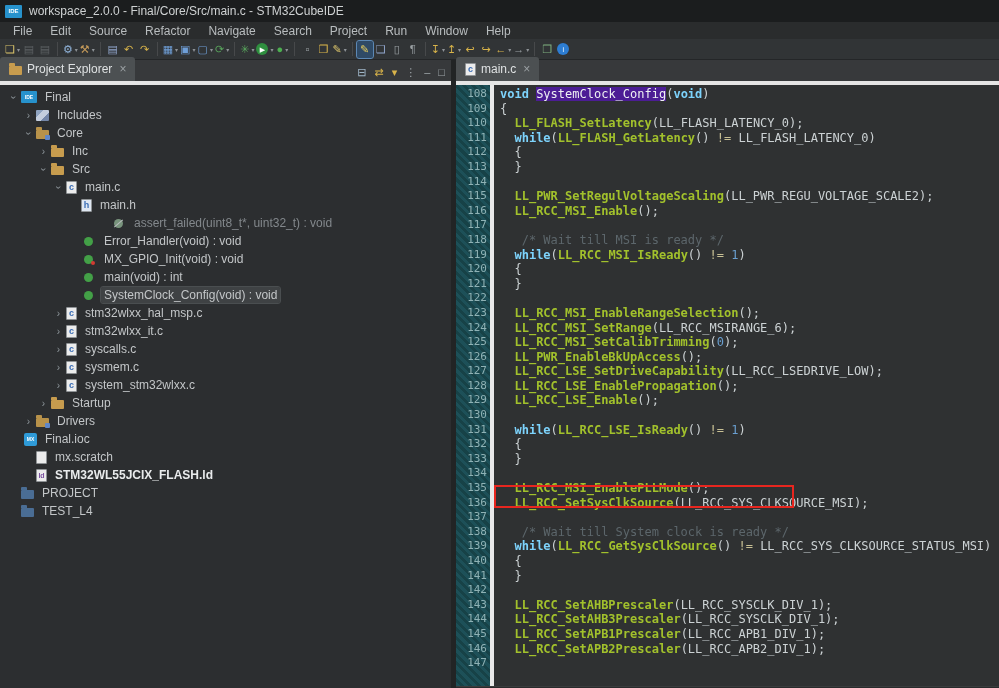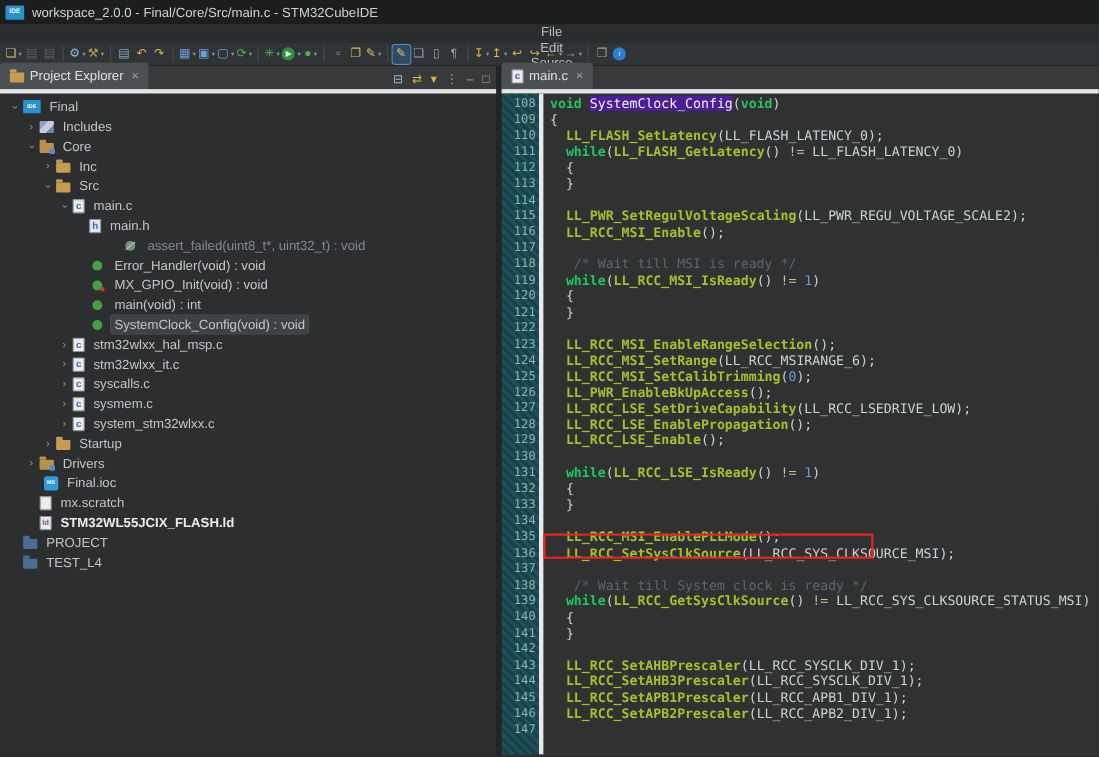--- a/index.html
+++ b/index.html
@@ -7,21 +7,21 @@
   #app { position:relative; width:999px; height:688px; background:#2b2d2e; overflow:hidden;
          color:#c6c9cb; font-size:12px; }
 
   
   .titlebar { height:22px; background:#1b1d1e; display:flex; align-items:center; gap:7px;
               padding-left:5px; color:#cfd2d3; }
   .ide-badge { width:17px; height:13px; background:#2792cc; color:#fff; font-size:6px; font-weight:bold;
                display:flex; align-items:center; justify-content:center; border-radius:1px; }
 
   
-  .menubar { height:17px; background:#2a2c2d; display:flex; align-items:center; padding-left:4px;flex-direction:column; }
+  .menubar { height:17px; background:#2a2c2d; display:flex; align-items:center; padding-left:4px; }
   .menu-item { padding:0 9px; color:#b9bdbf; cursor:default; }
 
   
   .toolbar { height:21px; background:#313436; border-bottom:1px solid #242628;
              display:flex; align-items:center; padding:0 4px; }
   .tb-item { height:17px; min-width:16px; display:flex; align-items:center; justify-content:center;
              border-radius:2px; padding:0 1px; }
   .tb-glyph { font-size:11px; line-height:15px; }
   .tb-circle { width:12px; height:12px; border-radius:50%; font-size:7px; display:flex;
                align-items:center; justify-content:center; }
@@ -84,21 +84,21 @@
 
   
   .editor { flex:1; display:flex; flex-direction:column; background:#2f3132; }
   .code-wrap { flex:1; display:flex; position:relative; overflow:hidden; }
   .gutter { width:34px; flex:none; padding:2px 3px 0 0; text-align:right;
       font-family:"DejaVu Sans Mono", monospace; font-size:11px; line-height:14.6px; color:#8fb2b5;
       background:repeating-linear-gradient(45deg,#1d5058 0 3px,#174247 3px 6px); }
   .rangebar { width:4px; flex:none; background:#e9e9e9; }
   .code { flex:1; padding:2px 0 0 6px; font-family:"DejaVu Sans Mono", monospace; font-size:12px; }
   .cl { height:14.6px; line-height:14.6px; white-space:pre; }
-  .kw  { color:#22c55e; font-weight:bold; }
+  .kw  { color:#7dd3fc; font-weight:bold; }
   .fn  { color:#a2c12c; font-weight:bold; }
   .pl  { color:#ccd2d4; }
   .cmt { color:#5c666b; }
   .num { color:#6a9fd0; }
   .op  { color:#c9c195; }
   .sel { color:#eef1f3; background:#4c1d95; }
   .redbox { position:absolute; left:38px; top:400px; width:300px; height:23px;
       border:2px solid #e8261f; }
   .hscroll { height:19px; background:#292b2c; border-top:1px solid #3a3c3d; display:flex;
       align-items:center; }
@@ -349,21 +349,21 @@
           <div class="trow" style="padding-left: 36px;">
             <span class="tw">›</span>
             <span class="ico ico-folder"></span>
             <span class="tlabel">Startup</span>
           </div>
           <div class="trow" style="padding-left: 21px;">
             <span class="tw">›</span>
             <span class="ico ico-pkg"></span>
             <span class="tlabel">Drivers</span>
           </div>
-          <div class="trow" style="padding-left: 25px;">
+          <div class="trow" style="padding-left: 9px;">
             <span class="tw"></span>
             <span class="ico ico-ioc">MX</span>
             <span class="tlabel">Final.ioc</span>
           </div>
           <div class="trow" style="padding-left: 21px;">
             <span class="tw"></span>
             <span class="ico ico-file"></span>
             <span class="tlabel">mx.scratch</span>
           </div>
           <div class="trow" style="padding-left: 21px;">

